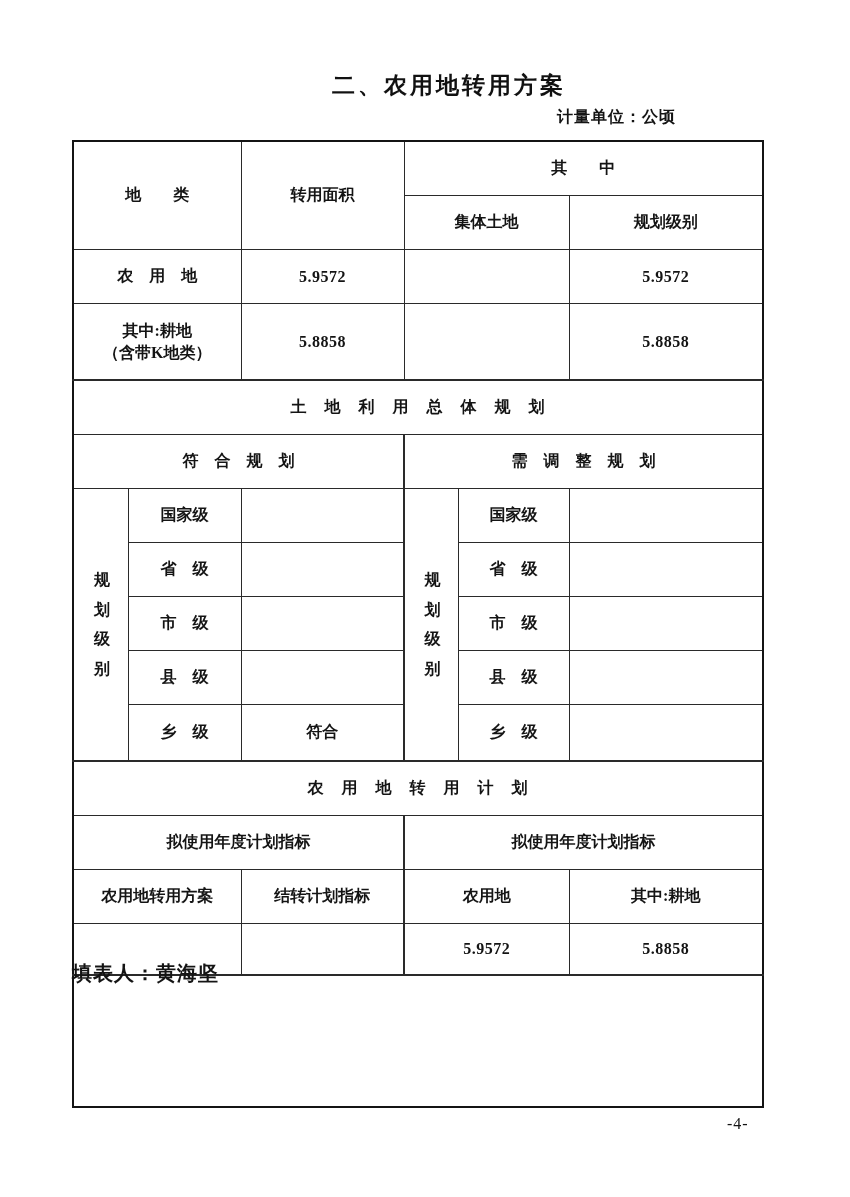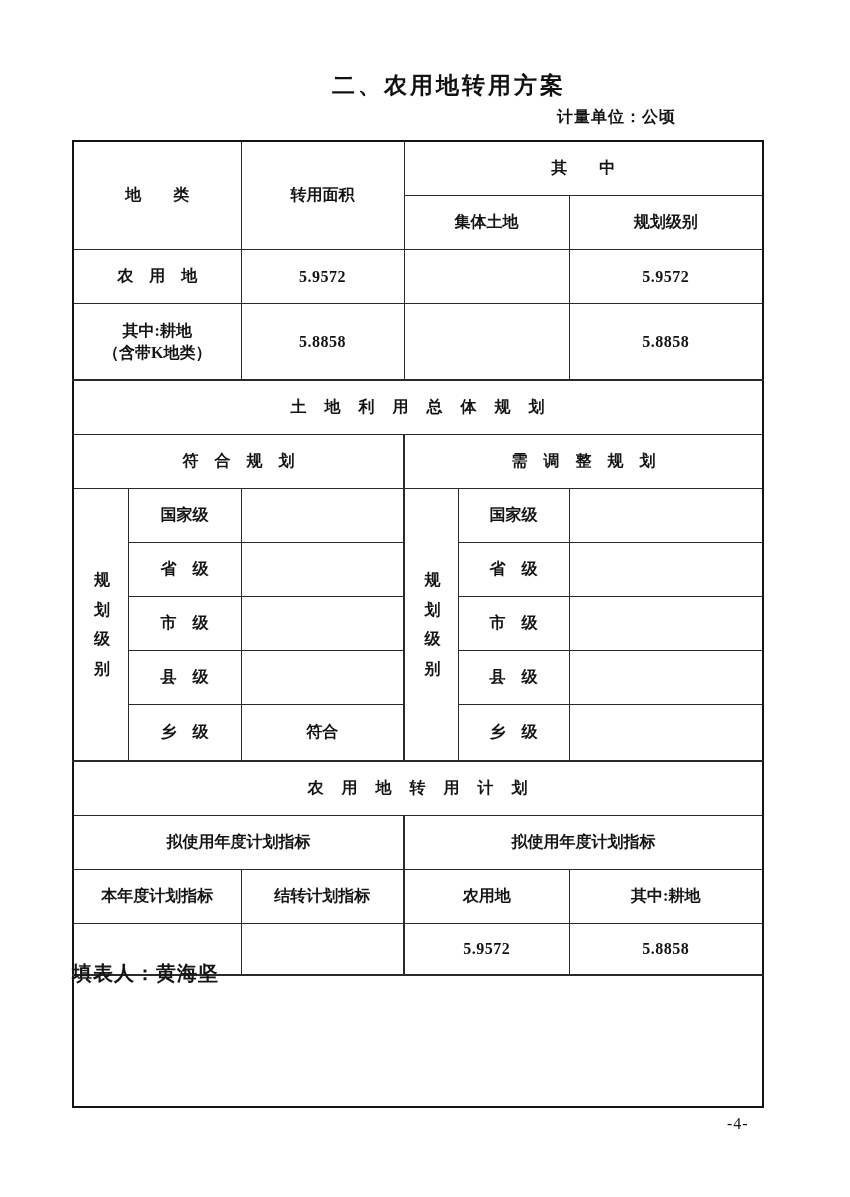--- a/index.html
+++ b/index.html
@@ -153,21 +153,21 @@
       </tr>
 
       <tr style="height:45px">
         <td colspan="6" class="section bt2">农　用　地　转　用　计　划</td>
       </tr>
       <tr style="height:45px">
         <td colspan="3">拟使用年度计划指标</td>
         <td colspan="3" class="bl2">拟使用年度计划指标</td>
       </tr>
       <tr style="height:45px">
-        <td colspan="2">本年度计划指标</td>
+        <td colspan="2">农用地转用方案</td>
         <td>结转计划指标</td>
         <td colspan="2" class="bl2">农用地</td>
         <td>其中:耕地</td>
       </tr>
       <tr style="height:45px">
         <td colspan="2" class="num"></td>
         <td class="num"></td>
         <td colspan="2" class="num bl2">5.9572</td>
         <td class="num">5.8858</td>
       </tr>

